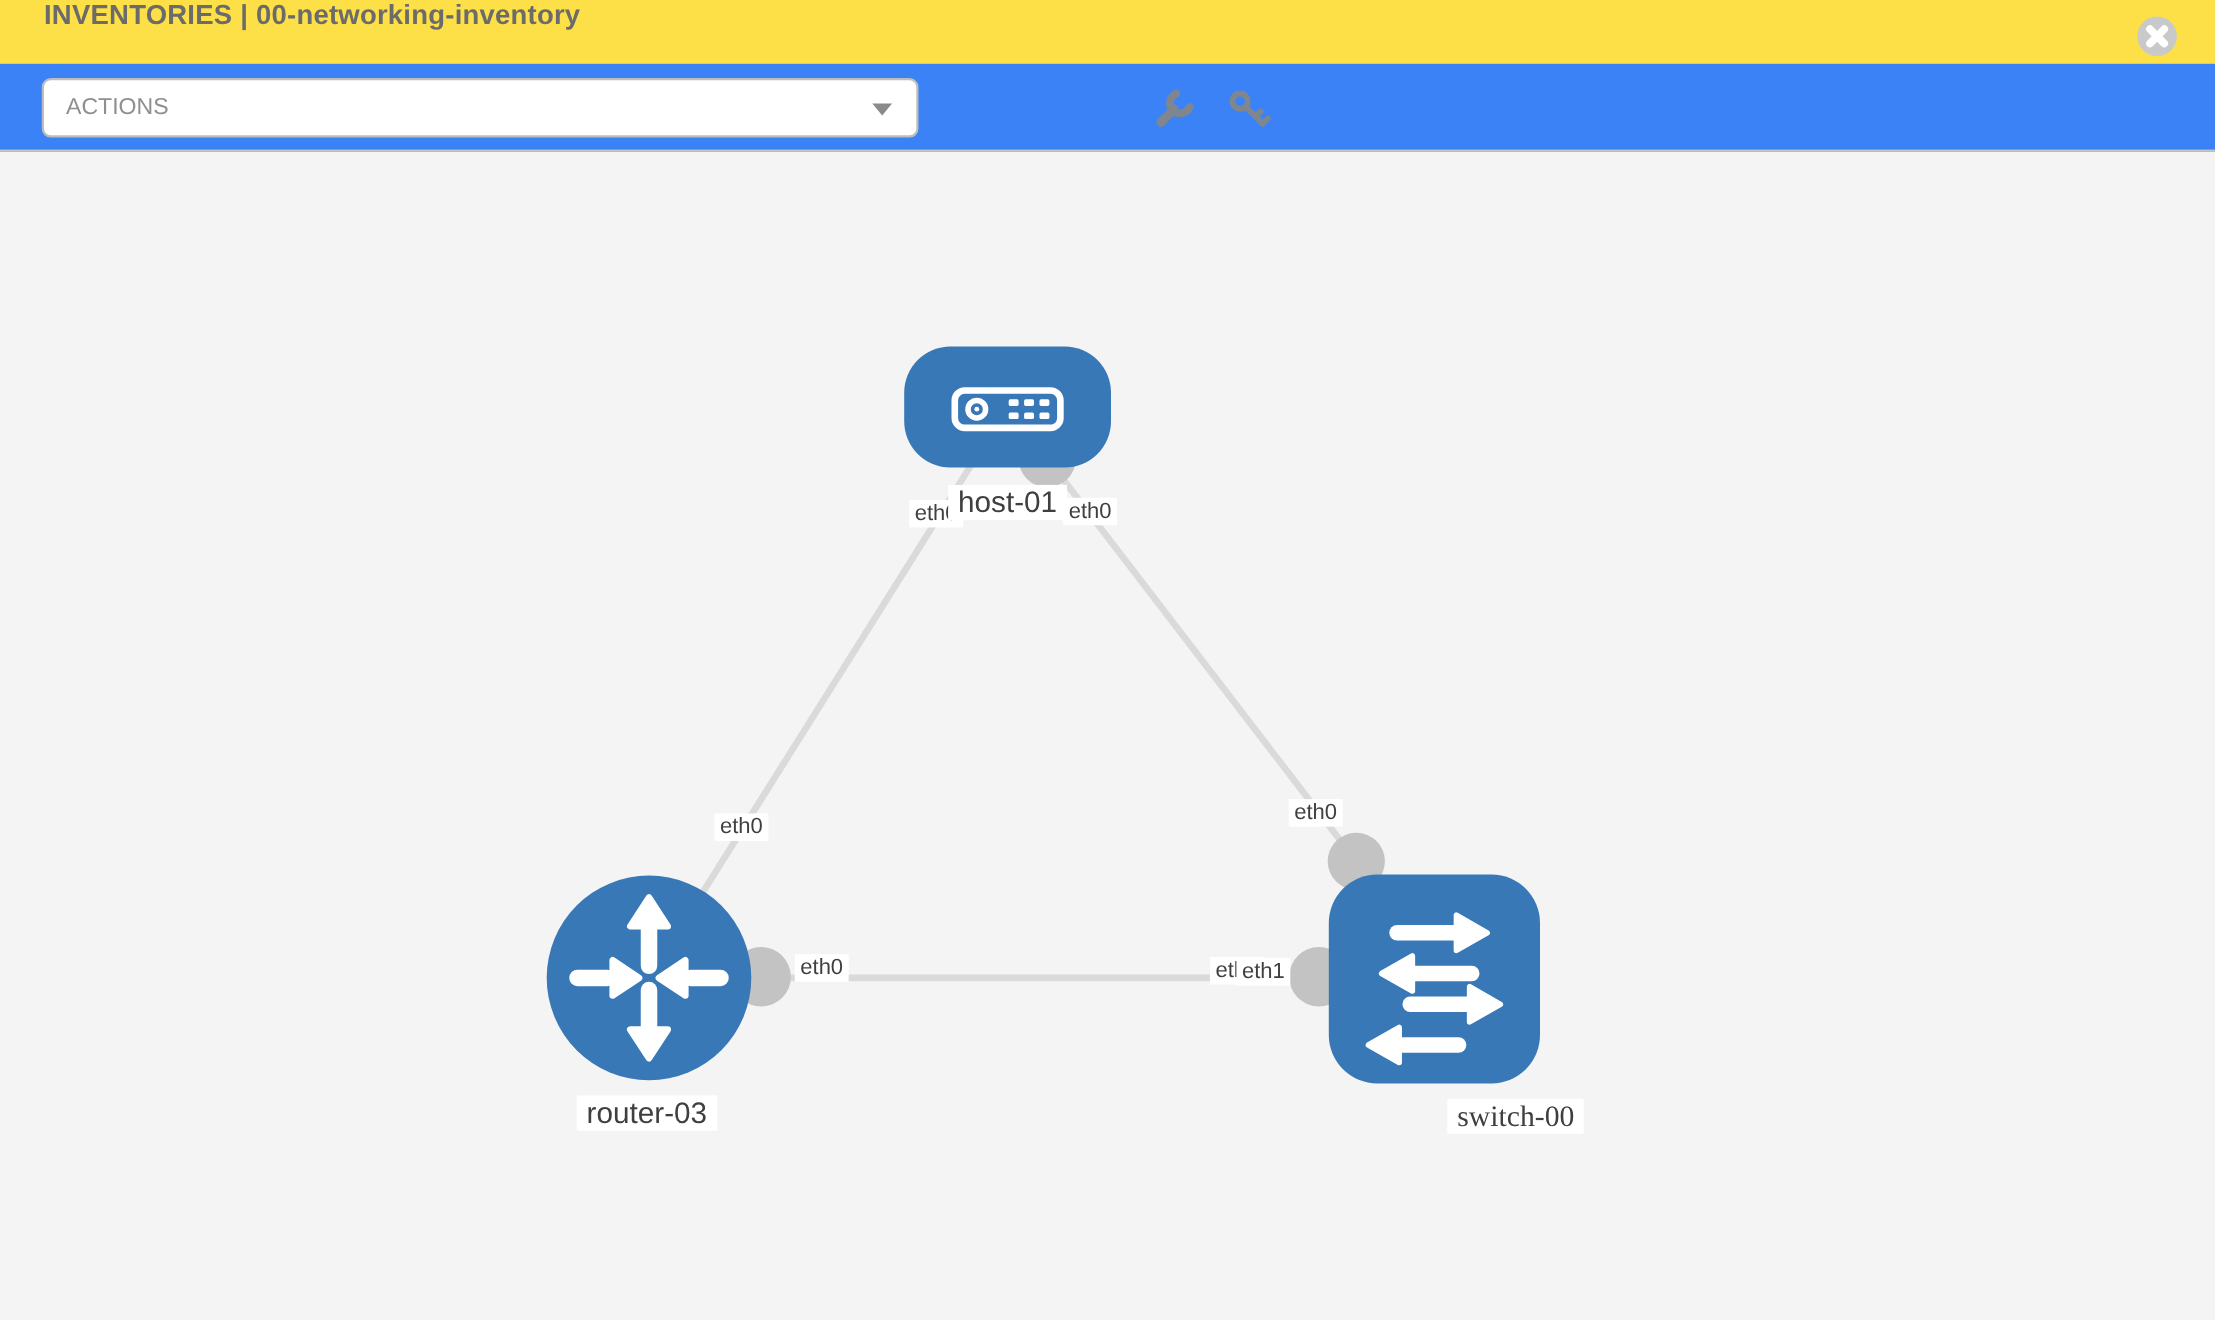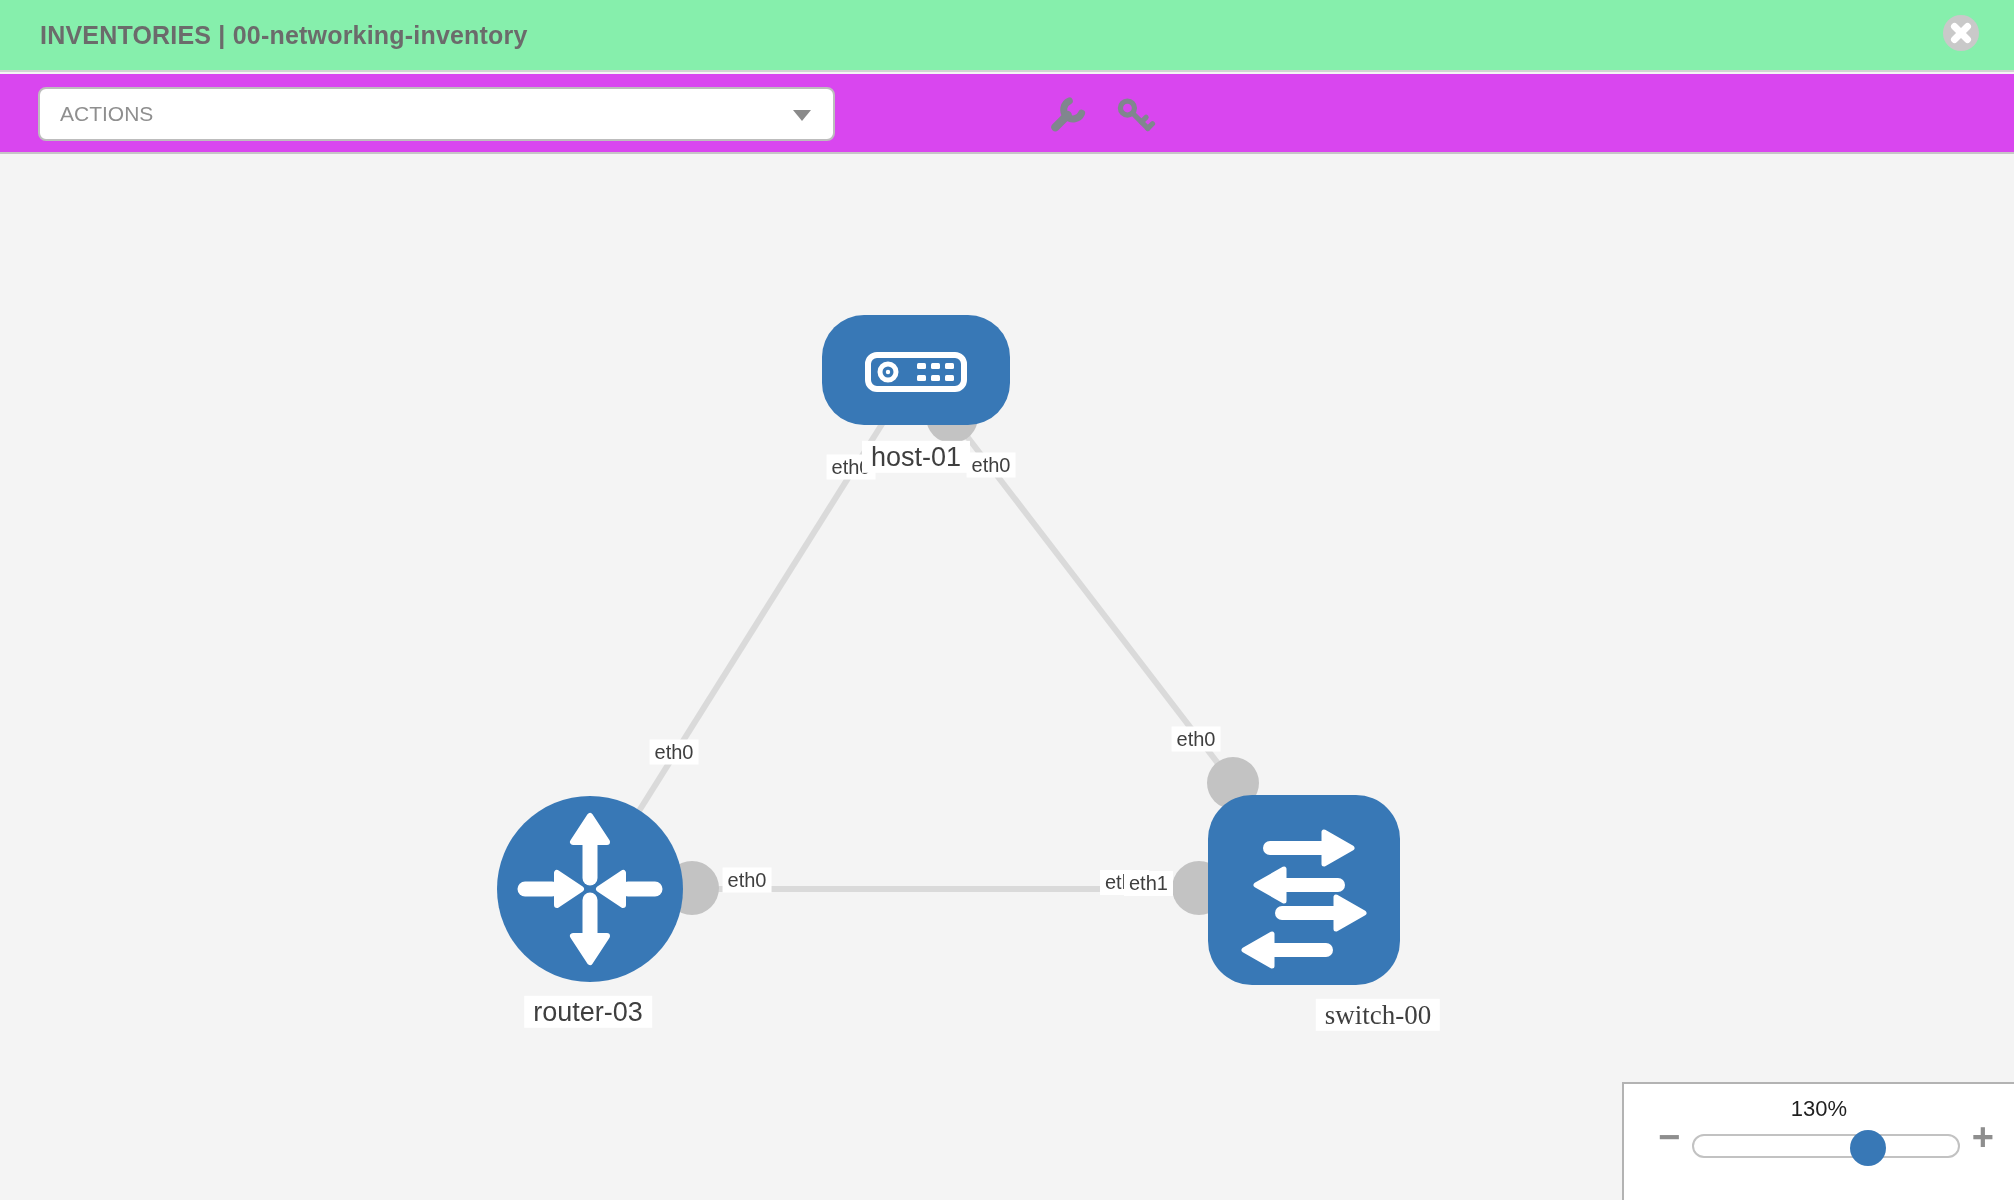--- a/index.html
+++ b/index.html
@@ -1,27 +1,27 @@
 <!DOCTYPE html>
 <html><head>
 <meta charset="utf-8">
 <style>
   * { margin:0; padding:0; box-sizing:border-box; }
   html,body { width:2014px; height:1200px; overflow:hidden; background:#f4f4f4;
               font-family:"Liberation Sans", sans-serif; }
   .app { position:relative; width:2014px; height:1200px; }
 
   
-  .header { position:absolute; top:0; left:0; width:100%; height:72px; background:#86efac;
-            border-bottom:2px solid #d2d2d2; display:flex; align-items:center; }
+  .header { position:absolute; top:0; left:0; width:100%; height:72px; background:#fde047;
+            border-bottom:2px solid #d2d2d2; display:flex; }
   .title { margin-left:40px; font-size:25px; font-weight:bold; color:#6b6b6b; letter-spacing:.2px; }
   .close-btn { position:absolute; right:34px; top:14px; width:38px; height:38px; cursor:pointer; }
 
   
-  .toolbar { position:absolute; top:74px; left:0; width:100%; height:80px; background:#d946ef;
+  .toolbar { position:absolute; top:58px; left:0; width:100%; height:80px; background:#3b82f6;
              border-bottom:2px solid #c6c6c6; }
   .combo { position:absolute; top:13px; height:54px; background:#fff; border:2px solid #bdbdbd;
            border-radius:8px; display:flex; align-items:center; color:#8f8f8f; font-size:21px;
            padding:0 20px; cursor:pointer; }
   .combo .caret { position:absolute; right:22px; top:50%; margin-top:-4px; width:0; height:0;
                   border-left:9px solid transparent; border-right:9px solid transparent;
                   border-top:11px solid #8a8a8a; }
   .combo.actions { left:38px;  width:797px; }
   .combo.search  { left:1183px; width:787px; }
   .tool-icon { position:absolute; top:20px; width:42px; height:42px; cursor:pointer; }
@@ -167,22 +167,14 @@
     <span class="chip iface centered" style="left:1196px; top:583px;">eth0</span>
     <span class="chip iface centered" style="left:747px; top:724px;">eth0</span>
     <span class="chip iface" style="left:1100px; top:714px;">eth0</span>
     <span class="chip iface" style="left:1124px; top:715px;text-align:right;">eth1</span>
 
     <span class="chip node-label centered" style="left:916px;  top:301px;">host-01</span>
     <span class="chip node-label centered" style="left:588px;  top:856px;">router-03</span>
     <span class="chip node-label centered" style="left:1378px; top:859px;font-family:Liberation Serif, serif;">switch-00</span>
   </div>
 
-  <div class="zoom-panel">
-    <div class="zoom-level">130%</div>
-    <div class="zoom-btn minus">−</div>
-    <div class="slider-track">
-      <div class="slider-handle"></div>
-    </div>
-    <div class="zoom-btn plus">+</div>
-  </div>
 
 </div>
 
 </body></html>

